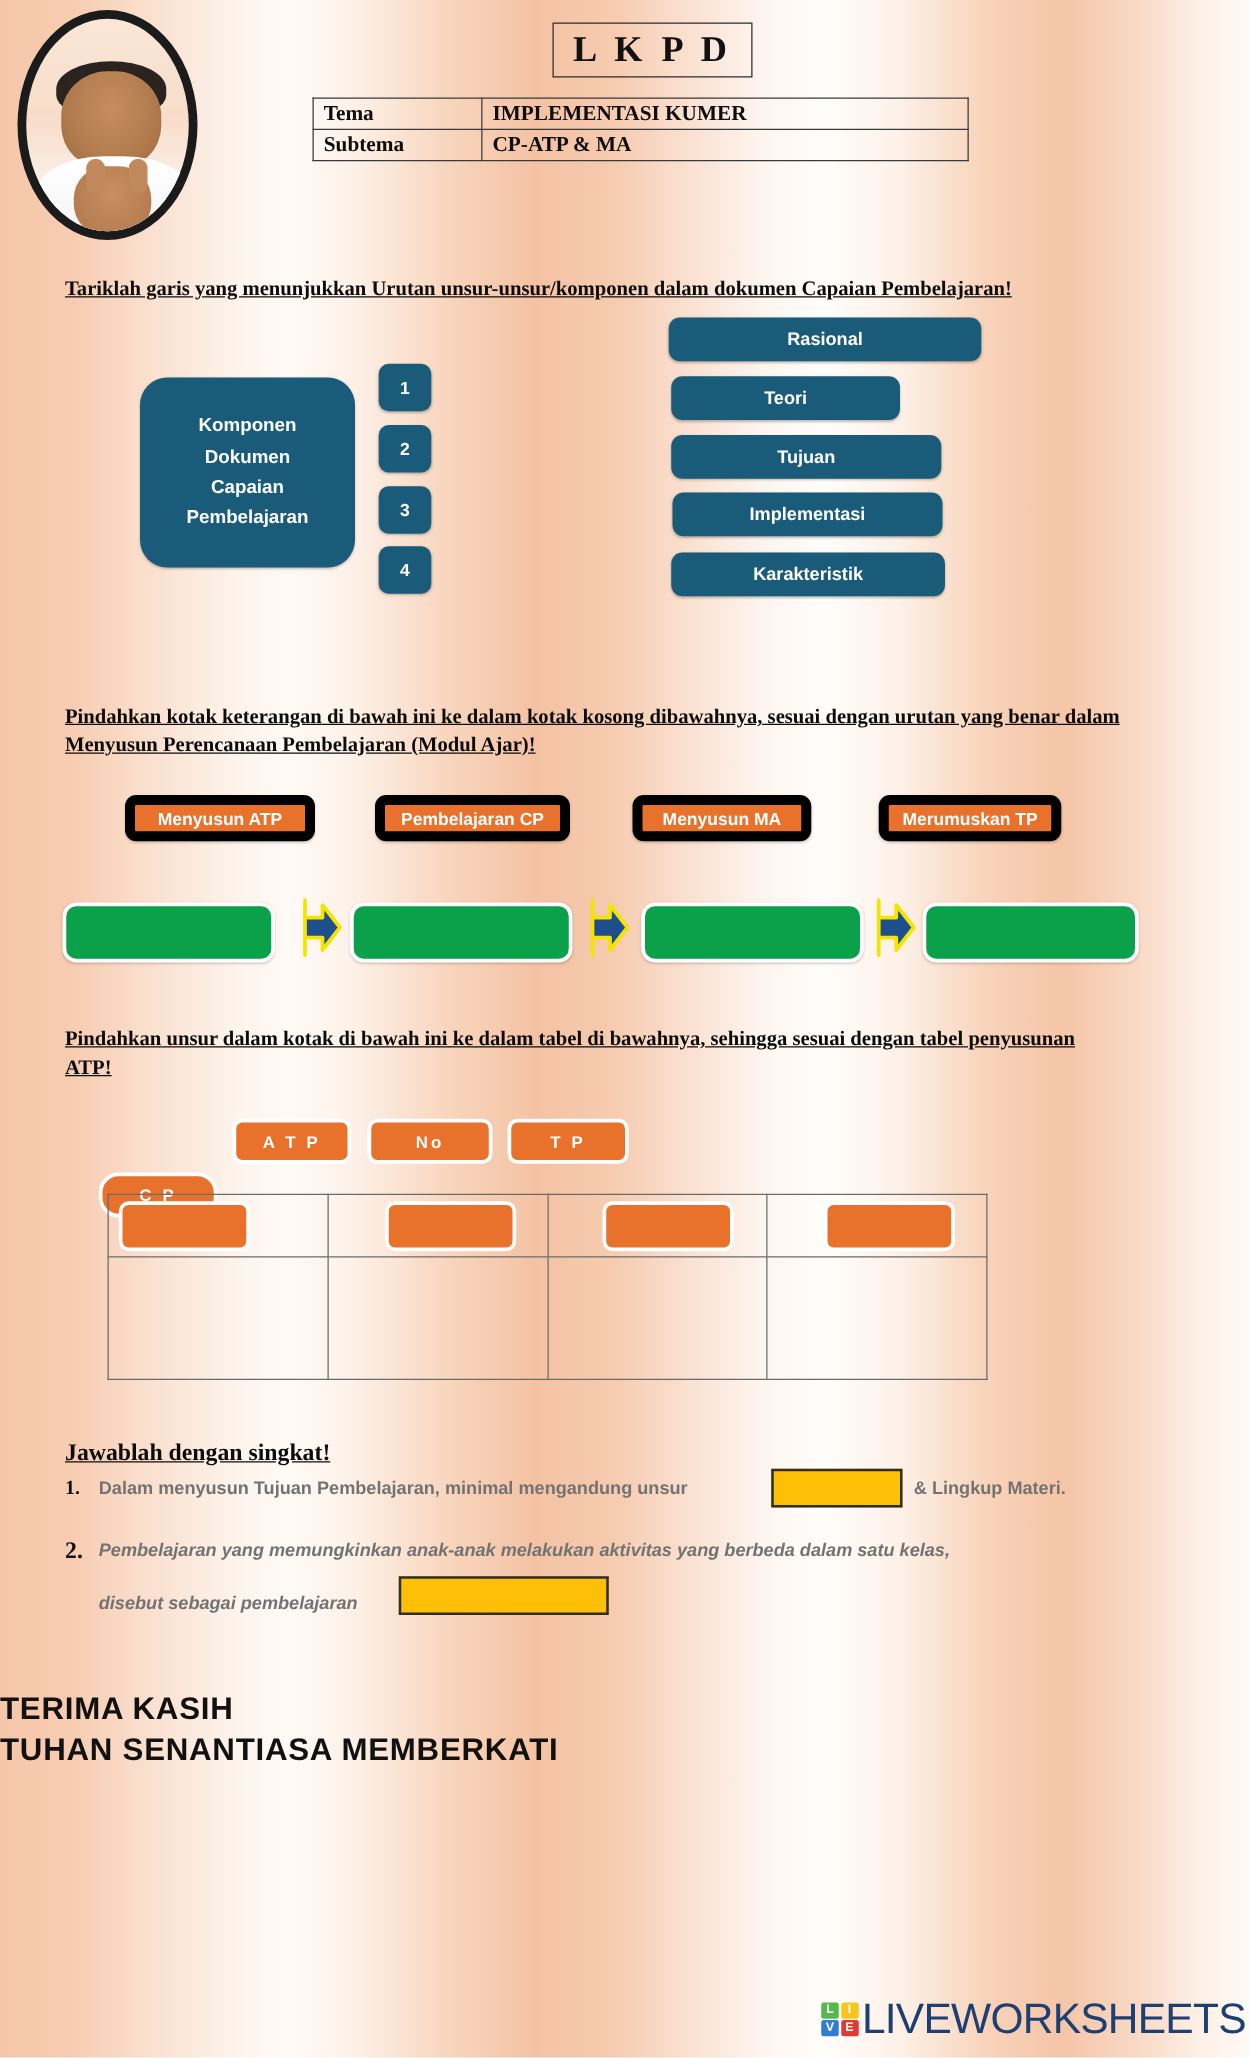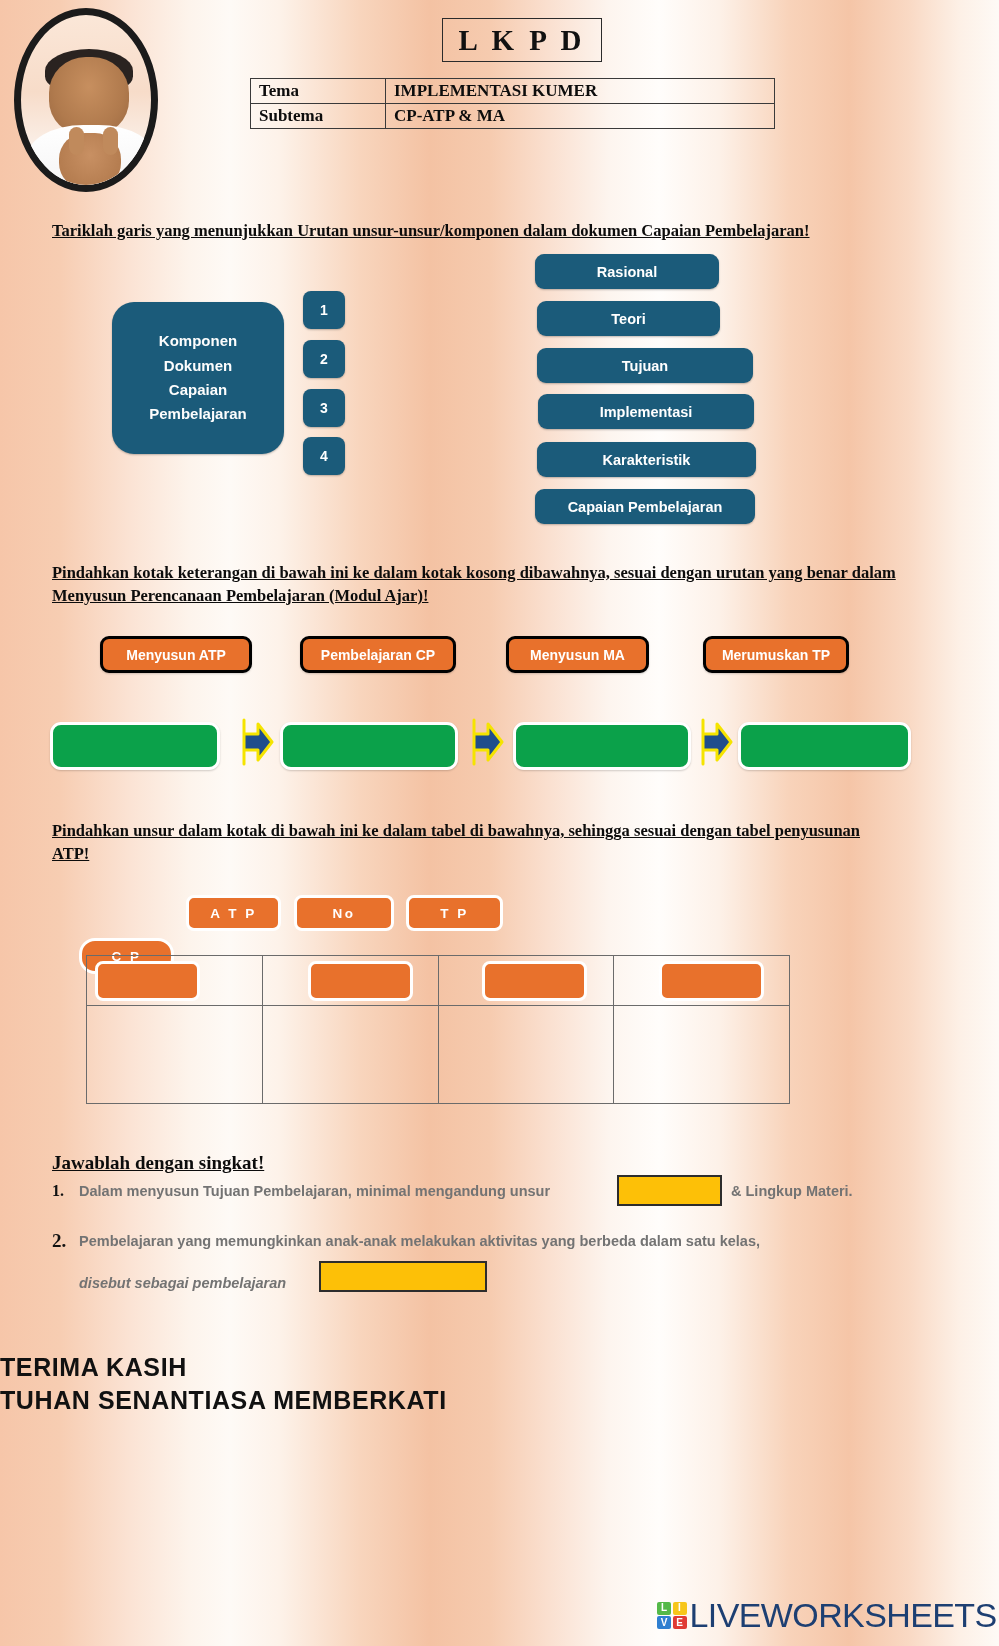--- a/index.html
+++ b/index.html
@@ -174,21 +174,21 @@
     font-weight: bold;
     display: flex; align-items: center; justify-content: center;
     box-shadow: 0 1px 2px rgba(0,0,0,.25);
   }
 
   
   .drag-orange {
     position: absolute;
     height: 37px;
     background: #e8712c;
-    border: 3px solid #000000;
+    border: 8px solid #000000;
     border-radius: 9px;
     color: #ffffff;
     font-size: 14px;
     font-weight: bold;
     display: flex; align-items: center; justify-content: center;
     box-shadow: 0 1px 2px rgba(0,0,0,.18);
   }
 
   .drop-green {
     position: absolute;
@@ -356,26 +356,25 @@
     <div>Dokumen</div>
     <div>Capaian</div>
     <div>Pembelajaran</div>
   </div>
 
   <div class="num-box" style="top:291px;">1</div>
   <div class="num-box" style="top:340px;">2</div>
   <div class="num-box" style="top:389px;">3</div>
   <div class="num-box" style="top:437px;">4</div>
 
-  <div class="opt-box" style="left:535px; top:254px; width:184px;">Rasional</div>
+  <div class="opt-box" style="left:535px; top:254px; width:250px;">Rasional</div>
   <div class="opt-box" style="left:537px; top:301px; width:183px;">Teori</div>
   <div class="opt-box" style="left:537px; top:348px; width:216px;">Tujuan</div>
   <div class="opt-box" style="left:538px; top:394px; width:216px;">Implementasi</div>
   <div class="opt-box" style="left:537px; top:442px; width:219px;">Karakteristik</div>
-  <div class="opt-box" style="left:535px; top:489px; width:220px;">Capaian Pembelajaran</div>
 
   <div class="prompt" style="left:52px; top:562px; width:860px;">Pindahkan kotak keterangan di bawah ini ke dalam kotak kosong dibawahnya, sesuai dengan urutan yang benar dalam Menyusun Perencanaan Pembelajaran (Modul Ajar)!</div>
 
   <div class="drag-orange" style="left:100px; top:636px; width:152px;">Menyusun ATP</div>
   <div class="drag-orange" style="left:300px; top:636px; width:156px;">Pembelajaran CP</div>
   <div class="drag-orange" style="left:506px; top:636px; width:143px;">Menyusun MA</div>
   <div class="drag-orange" style="left:703px; top:636px; width:146px;">Merumuskan TP</div>
 
   <div class="drop-green" style="left:50px;  top:722px; width:170px;"></div>
   <div class="drop-green" style="left:280px; top:722px; width:178px;"></div>
@@ -425,21 +424,21 @@
     </table>
 
   <div class="qa-head">Jawablah dengan singkat!</div>
 
   <div class="q-num" style="left:52px; top:1182px;">1.</div>
   <div class="q-text" style="left:79px; top:1183px;">Dalam menyusun Tujuan Pembelajaran, minimal mengandung unsur</div>
   <input class="ans-field" style="left: 617px; top: 1175px; width: 105px; height: 31px;" value="">
   <div class="q-text" style="left:731px; top:1183px;">&amp; Lingkup Materi.</div>
 
   <div class="q-num" style="left:52px; top:1230px; font-size:19px;">2.</div>
-  <div class="q-text" style="left:79px; top:1233px;">Pembelajaran yang memungkinkan anak-anak melakukan aktivitas yang berbeda dalam satu kelas,</div>
+  <div class="q-text" style="left:79px; top:1233px;font-style:italic;">Pembelajaran yang memungkinkan anak-anak melakukan aktivitas yang berbeda dalam satu kelas,</div>
   <div class="q-text" style="left:79px; top:1275px;font-style:italic;">disebut sebagai pembelajaran</div>
   <input class="ans-field" style="left: 319px; top: 1261px; width: 168px; height: 31px;" value="">
 
   <div class="thanks" style="top:1353px;">TERIMA KASIH</div>
   <div class="thanks" style="top:1386px;">TUHAN SENANTIASA MEMBERKATI</div>
 
   <div class="lw-logo">
     <div class="lw-grid">
       <span class="lw-l">L</span>
       <span class="lw-i">I</span>

